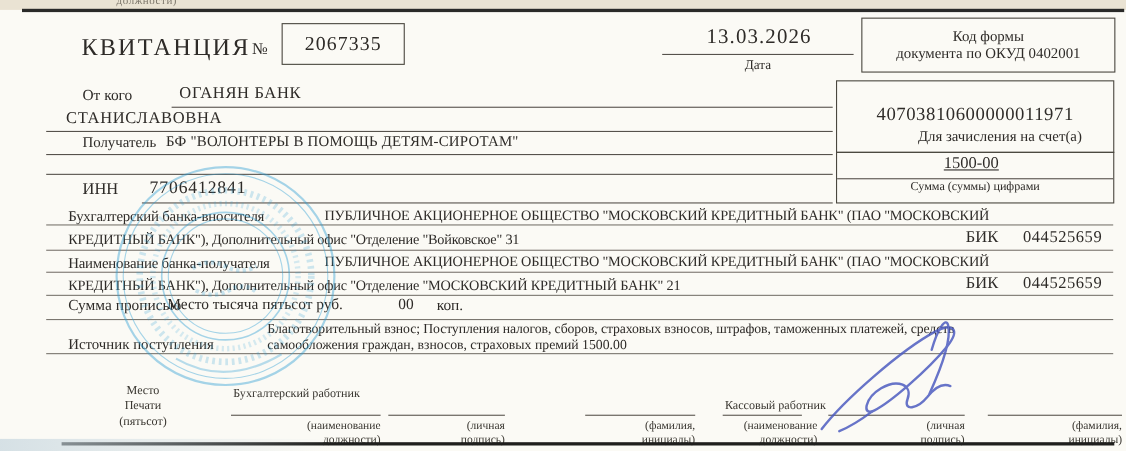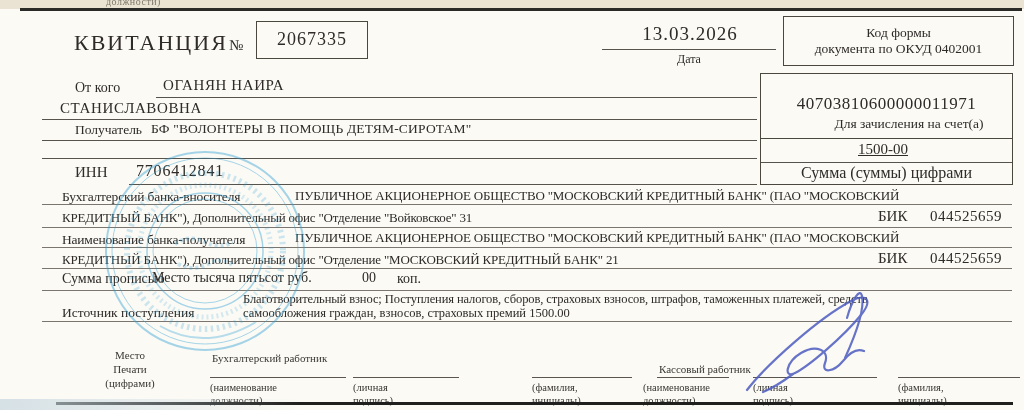--- a/index.html
+++ b/index.html
@@ -34,21 +34,21 @@
   .recip-val{left:151px;top:121px;font-size:13.5px;letter-spacing:.2px;}
   .inn-label{left:75px;top:164px;font-size:15px;}
   .inn-val{left:136px;top:162px;font-size:16px;letter-spacing:.8px;}
   
   .acct-box{left:760px;top:73px;width:253px;height:66px;}
   .acct-label{left:760px;top:77px;width:298px;font-size:13.5px;margin-top:39px;}
   .acct-val{left:760px;top:94px;width:253px;font-size:17px;letter-spacing:.5px;}
   .amt-box{left:760px;top:137.5px;width:253px;height:47px;}
   .amt-val{left:760px;top:141px;width:246px;font-size:15px;text-decoration:underline;}
   .amt-divider{left:761px;top:162px;width:251px;}
-  .amt-label{left:760px;top:164px;width:253px;font-size:16px;}
+  .amt-label{left:760px;top:164px;width:253px;font-size:11px;}
   
   .bank-label{font-size:13.5px;letter-spacing:-.2px;}
   .bank-val{font-size:13px;letter-spacing:-.2px;}
   .b1-label{left:62px;top:189px;}
   .b1-v1{left:295px;top:188px;}
   .b1-v2{left:62px;top:210px;}
   .b2-label{left:62px;top:232px;}
   .b2-v1{left:295px;top:230px;}
   .b2-v2{left:62px;top:252px;}
   .bik-label{font-size:15px;}
@@ -61,21 +61,21 @@
   .words-kopl{left:397px;top:271px;font-size:14px;}
   .src-v1{left:243px;top:292px;font-size:12.5px;letter-spacing:-.1px;}
   .src-label{left:62px;top:305px;font-size:13.5px;}
   .src-v2{left:243px;top:306px;font-size:12.5px;}
   
   .stamp-place{left:92px;top:348px;width:76px;font-size:11px;line-height:14px;color:#3a3731;}
   .worker{font-size:11px;color:#3a3731;}
   .acc-worker{left:212px;top:352px;}
   .cash-worker{left:659px;top:363px;}
   .sig-rule{position:absolute;height:1px;background:#5a564f;top:377px;}
-  .cap{position:absolute;top:381px;font-size:10.5px;line-height:13px;color:#3a3731;text-align:left;white-space:pre-line;}
+  .cap{position:absolute;top:381px;font-size:10.5px;line-height:13px;color:#3a3731;text-align:right;white-space:pre-line;}
   .bottom-line{position:absolute;left:56px;top:402px;width:957px;height:3px;background:#1f1f1d;}
   .scan-edge{position:absolute;left:0;top:399px;width:300px;height:11px;background:linear-gradient(90deg,#c9d8e0,rgba(201,216,224,0));opacity:.75;}
   .stamp-svg{position:absolute;left:100px;top:146px;width:210px;height:210px;opacity:.42;pointer-events:none;}
   .sig-svg{position:absolute;left:733px;top:288px;width:175px;height:108px;pointer-events:none;}
 </style>
 </head>
 <body>
 
 <div class="receipt">
 
@@ -91,21 +91,21 @@
   <div class="abs date-val center">13.03.2026</div>
   <div class="rule date-rule"></div>
   <div class="abs date-label center">Дата</div>
 
   <div class="box form-box">
     <div class="form-l1">Код формы</div>
     <div class="form-l2">документа по ОКУД 0402001</div>
   </div>
 
   <div class="abs payer-label">От кого</div>
-  <div class="abs payer-v1">ОГАНЯН НАИРА</div>
+  <div class="abs payer-v1">ОГАНЯН БАНК</div>
   <div class="rule" style="left:156px;top:97px;width:601px;"></div>
   <div class="abs payer-v2">СТАНИСЛАВОВНА</div>
   <div class="rule" style="left:42px;top:119px;width:715px;"></div>
 
   <div class="abs recip-label">Получатель</div>
   <div class="abs recip-val">БФ "ВОЛОНТЕРЫ В ПОМОЩЬ ДЕТЯМ-СИРОТАМ"</div>
   <div class="rule" style="left:42px;top:140px;width:715px;"></div>
   <div class="rule" style="left:42px;top:158px;width:715px;"></div>
 
   <div class="abs inn-label">ИНН</div>
@@ -143,21 +143,21 @@
   <div class="abs words-kopl">коп.</div>
   <div class="rule light" style="left:42px;top:290px;width:970px;"></div>
 
   <div class="abs src-label">Источник поступления</div>
   <div class="abs src-v1">Благотворительный взнос; Поступления налогов, сборов, страховых взносов, штрафов, таможенных платежей, средств</div>
   <div class="abs src-v2">самообложения граждан, взносов, страховых премий 1500.00</div>
   <div class="rule light" style="left:42px;top:321px;width:970px;"></div>
 
   <div class="abs stamp-place center pre">Место
 Печати
-(цифрами)</div>
+(пятьсот)</div>
   <div class="abs worker acc-worker">Бухгалтерский работник</div>
   <div class="abs worker cash-worker">Кассовый работник</div>
 
   <div class="sig-rule" style="left:210px;width:136px;"></div>
   <div class="cap" style="left:210px;width:136px;">(наименование
 должности)</div>
 
   <div class="sig-rule" style="left:353px;width:106px;"></div>
   <div class="cap" style="left:353px;width:106px;">(личная
 подпись)</div>

